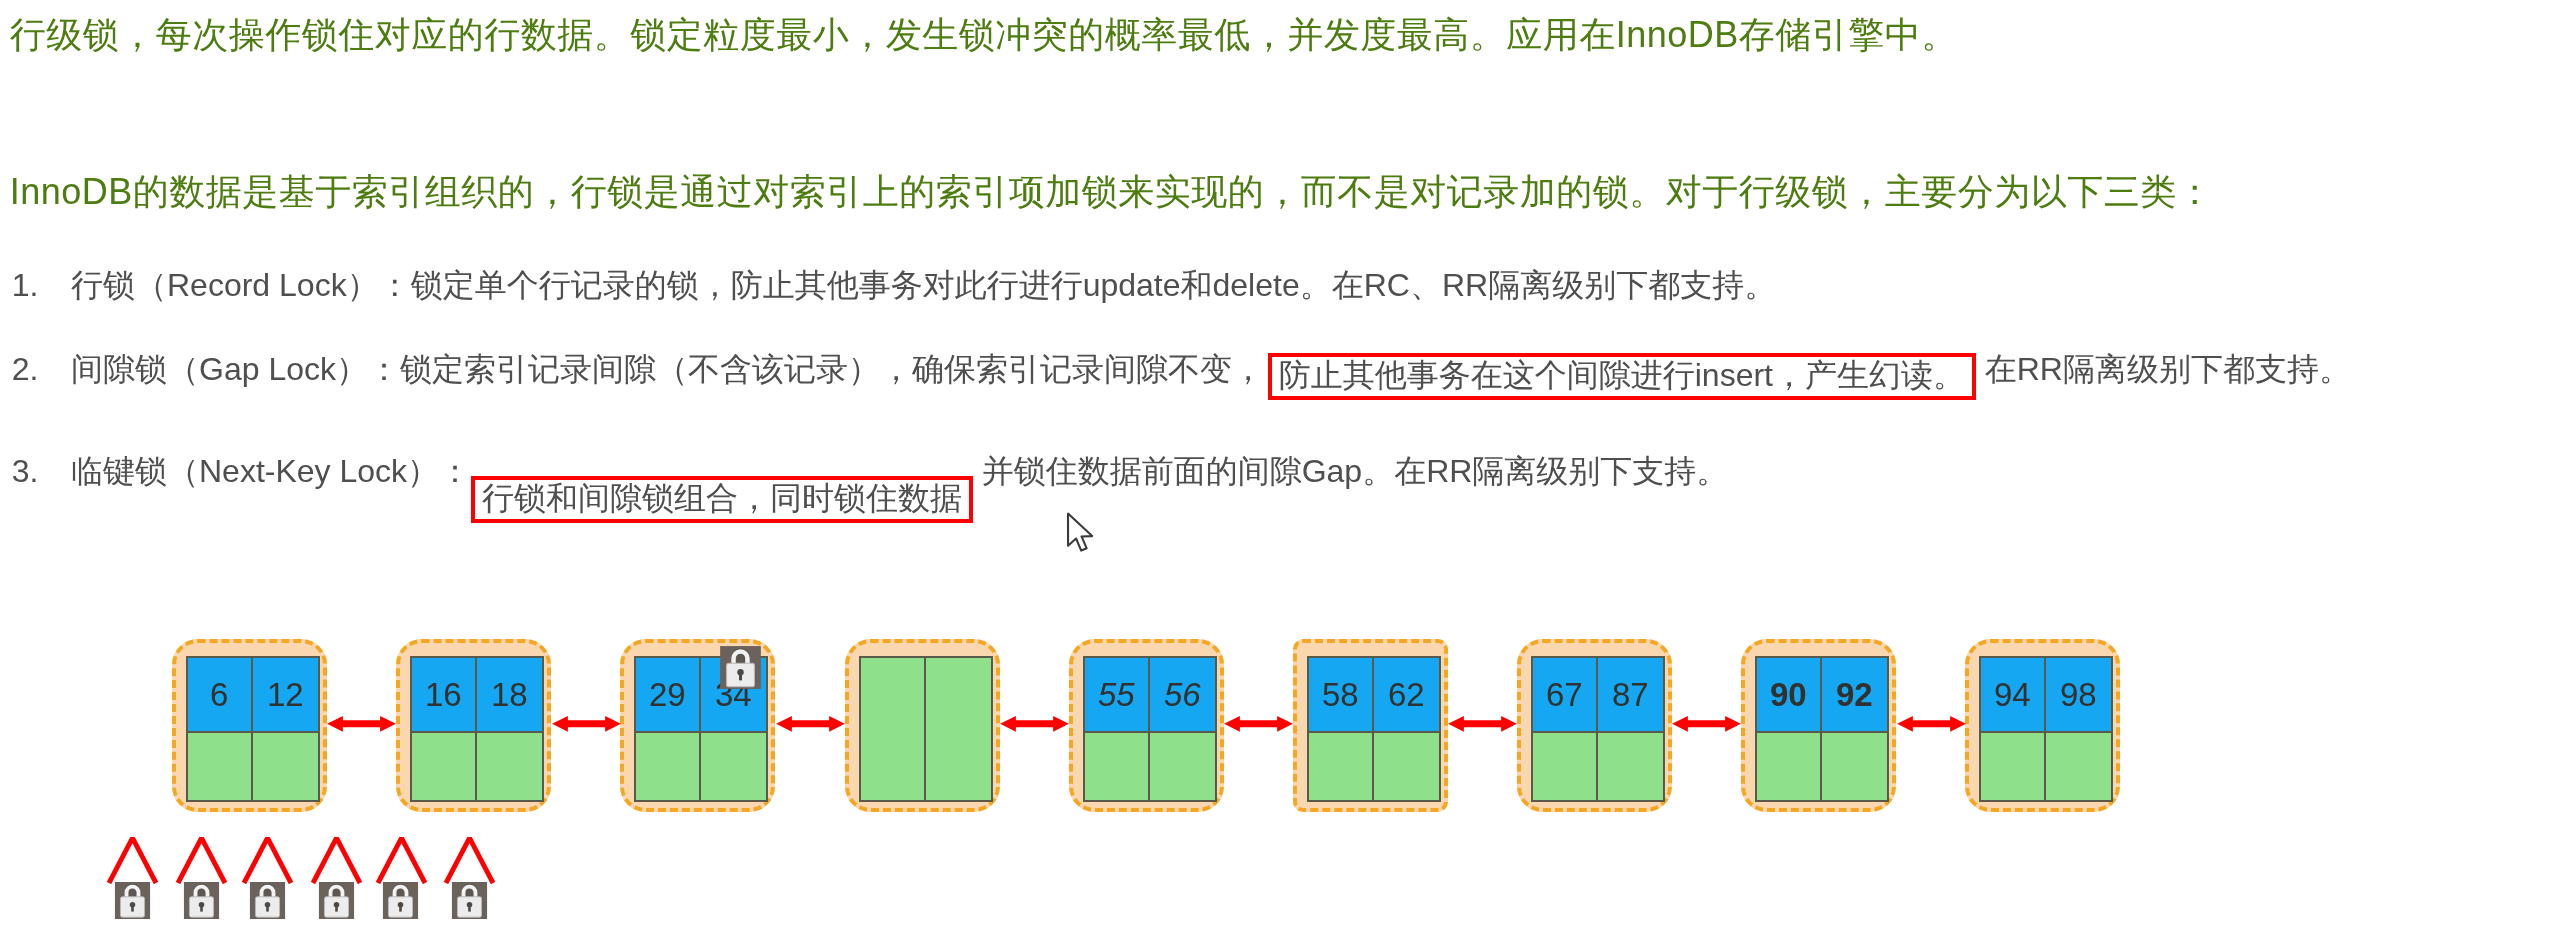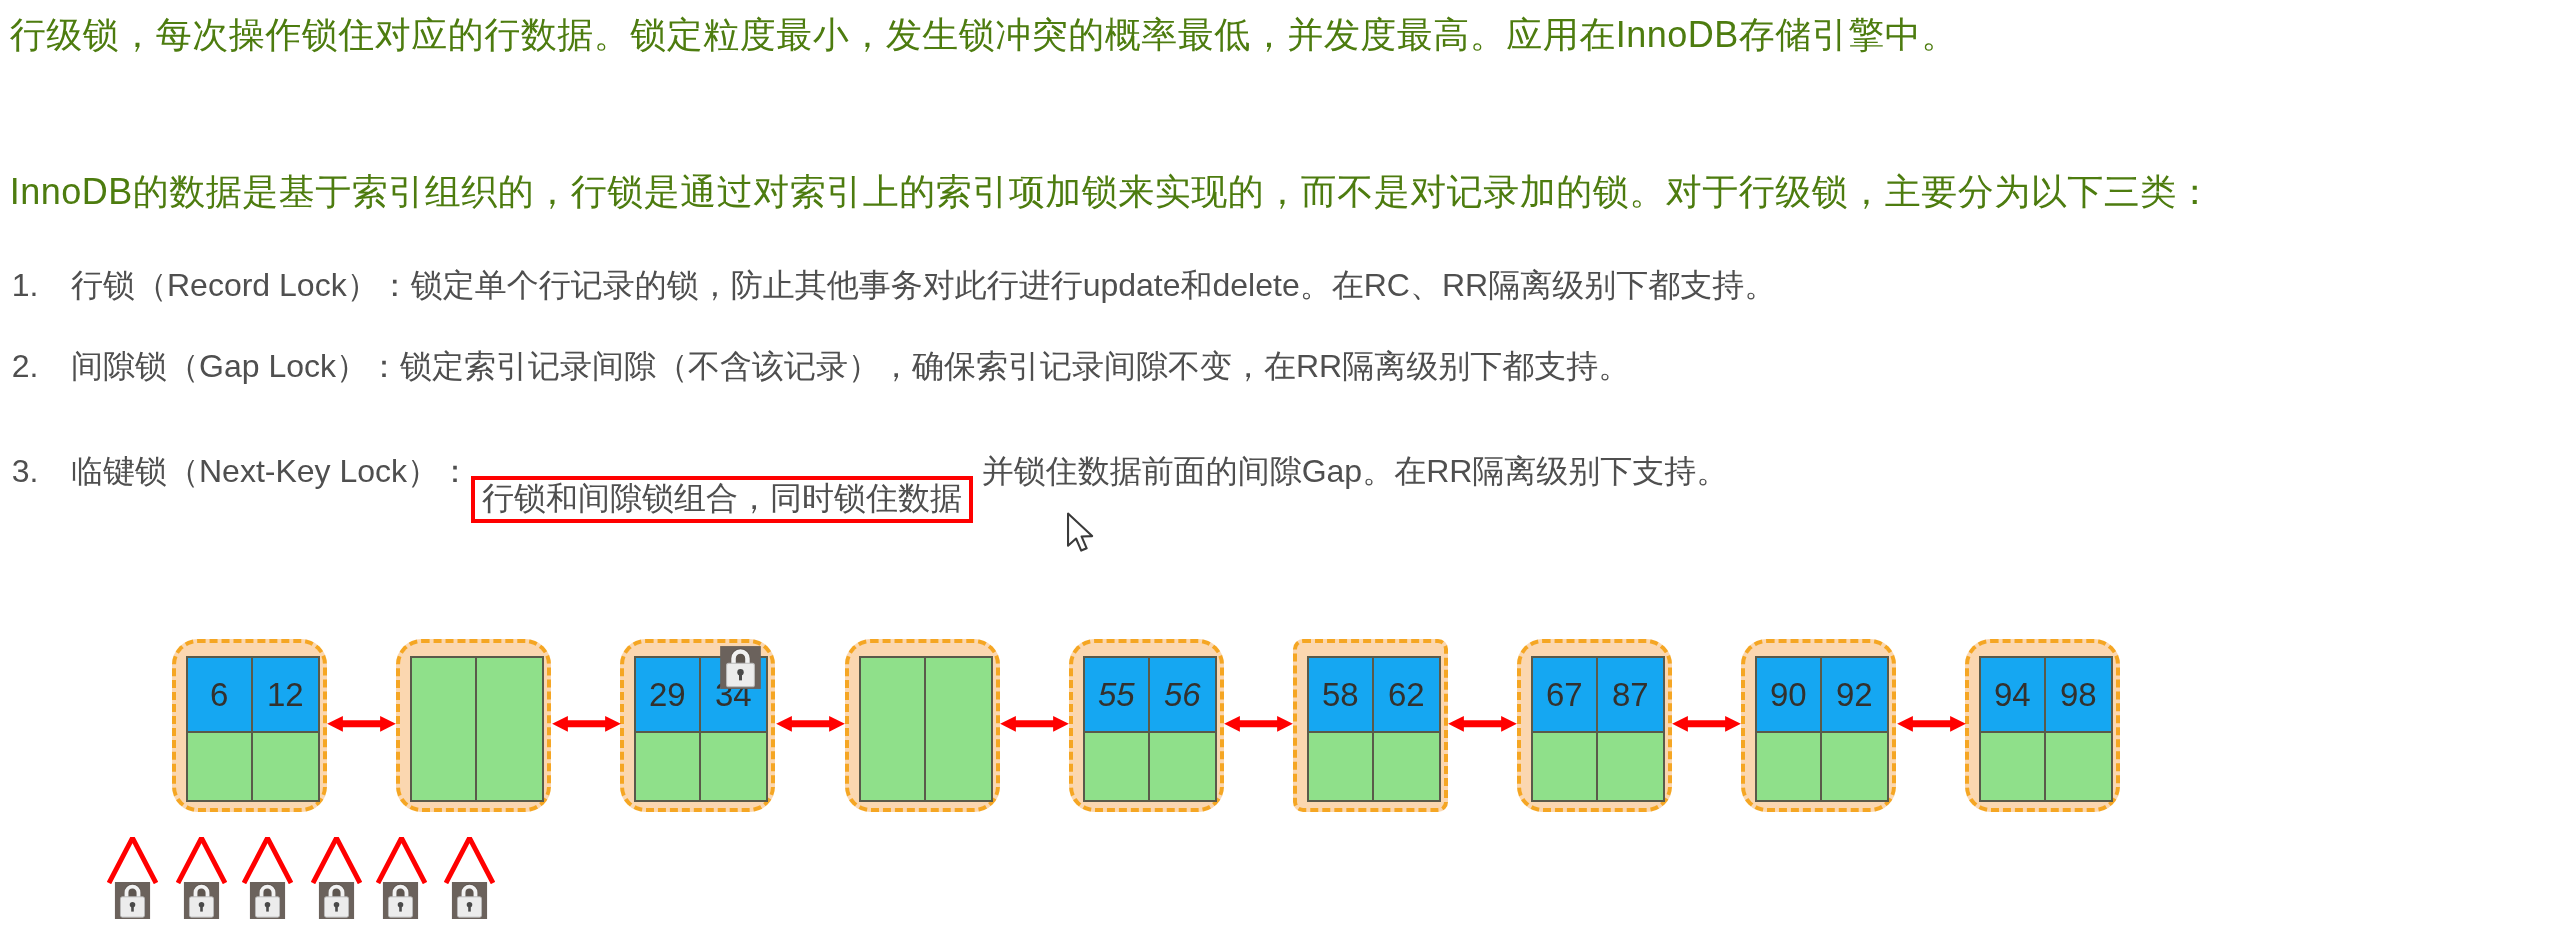--- a/index.html
+++ b/index.html
@@ -181,20 +181,21 @@
       <span class="list-num">1.</span>
       <span class="list-body">
         <span>行锁（Record Lock）：锁定单个行记录的锁，防止其他事务对此行进行update和delete。在RC、RR隔离级别下都支持。</span>
       </span>
     </div>
 
     <div class="list-item">
       <span class="list-num">2.</span>
       <span class="list-body">
         <span>间隙锁（Gap Lock）：锁定索引记录间隙（不含该记录），确保索引记录间隙不变，</span>
+        <span class="hl">防止其他事务在这个间隙进行insert，产生幻读。</span>
         <span>在RR隔离级别下都支持。</span>
       </span>
     </div>
 
     <div class="list-item">
       <span class="list-num">3.</span>
       <span class="list-body">
         <span>临键锁（Next-Key Lock）：</span>
         <span class="hl first">行锁和间隙锁组合，同时锁住数据</span>
         <span>并锁住数据前面的间隙Gap。在RR隔离级别下支持。</span>
@@ -209,21 +210,21 @@
           <div class="row row-top">
             <div class="cell">94</div>
             <div class="cell">98</div>
           </div>
           <div class="row row-bot">
             <div class="cell"></div>
             <div class="cell"></div>
           </div>
         </div>
       </div>
-      <div class="node" style="left: 1741px;">
+      <div class="node" style="left: 1741px; font-weight: bold;">
         <div class="node-inner">
           <div class="row row-top">
             <div class="cell">90</div>
             <div class="cell">92</div>
           </div>
           <div class="row row-bot">
             <div class="cell"></div>
             <div class="cell"></div>
           </div>
         </div>
@@ -279,20 +280,24 @@
             <div class="cell">34</div>
           </div>
           <div class="row row-bot">
             <div class="cell"></div>
             <div class="cell"></div>
           </div>
         </div>
       </div>
       <div class="node" style="left: 396px;">
         <div class="node-inner">
+          <div class="row row-top">
+            <div class="cell">16</div>
+            <div class="cell">18</div>
+          </div>
           <div class="row row-bot">
             <div class="cell"></div>
             <div class="cell"></div>
           </div>
         </div>
       </div>
       <div class="node" style="left: 172px;">
         <div class="node-inner">
           <div class="row row-top">
             <div class="cell">6</div>

